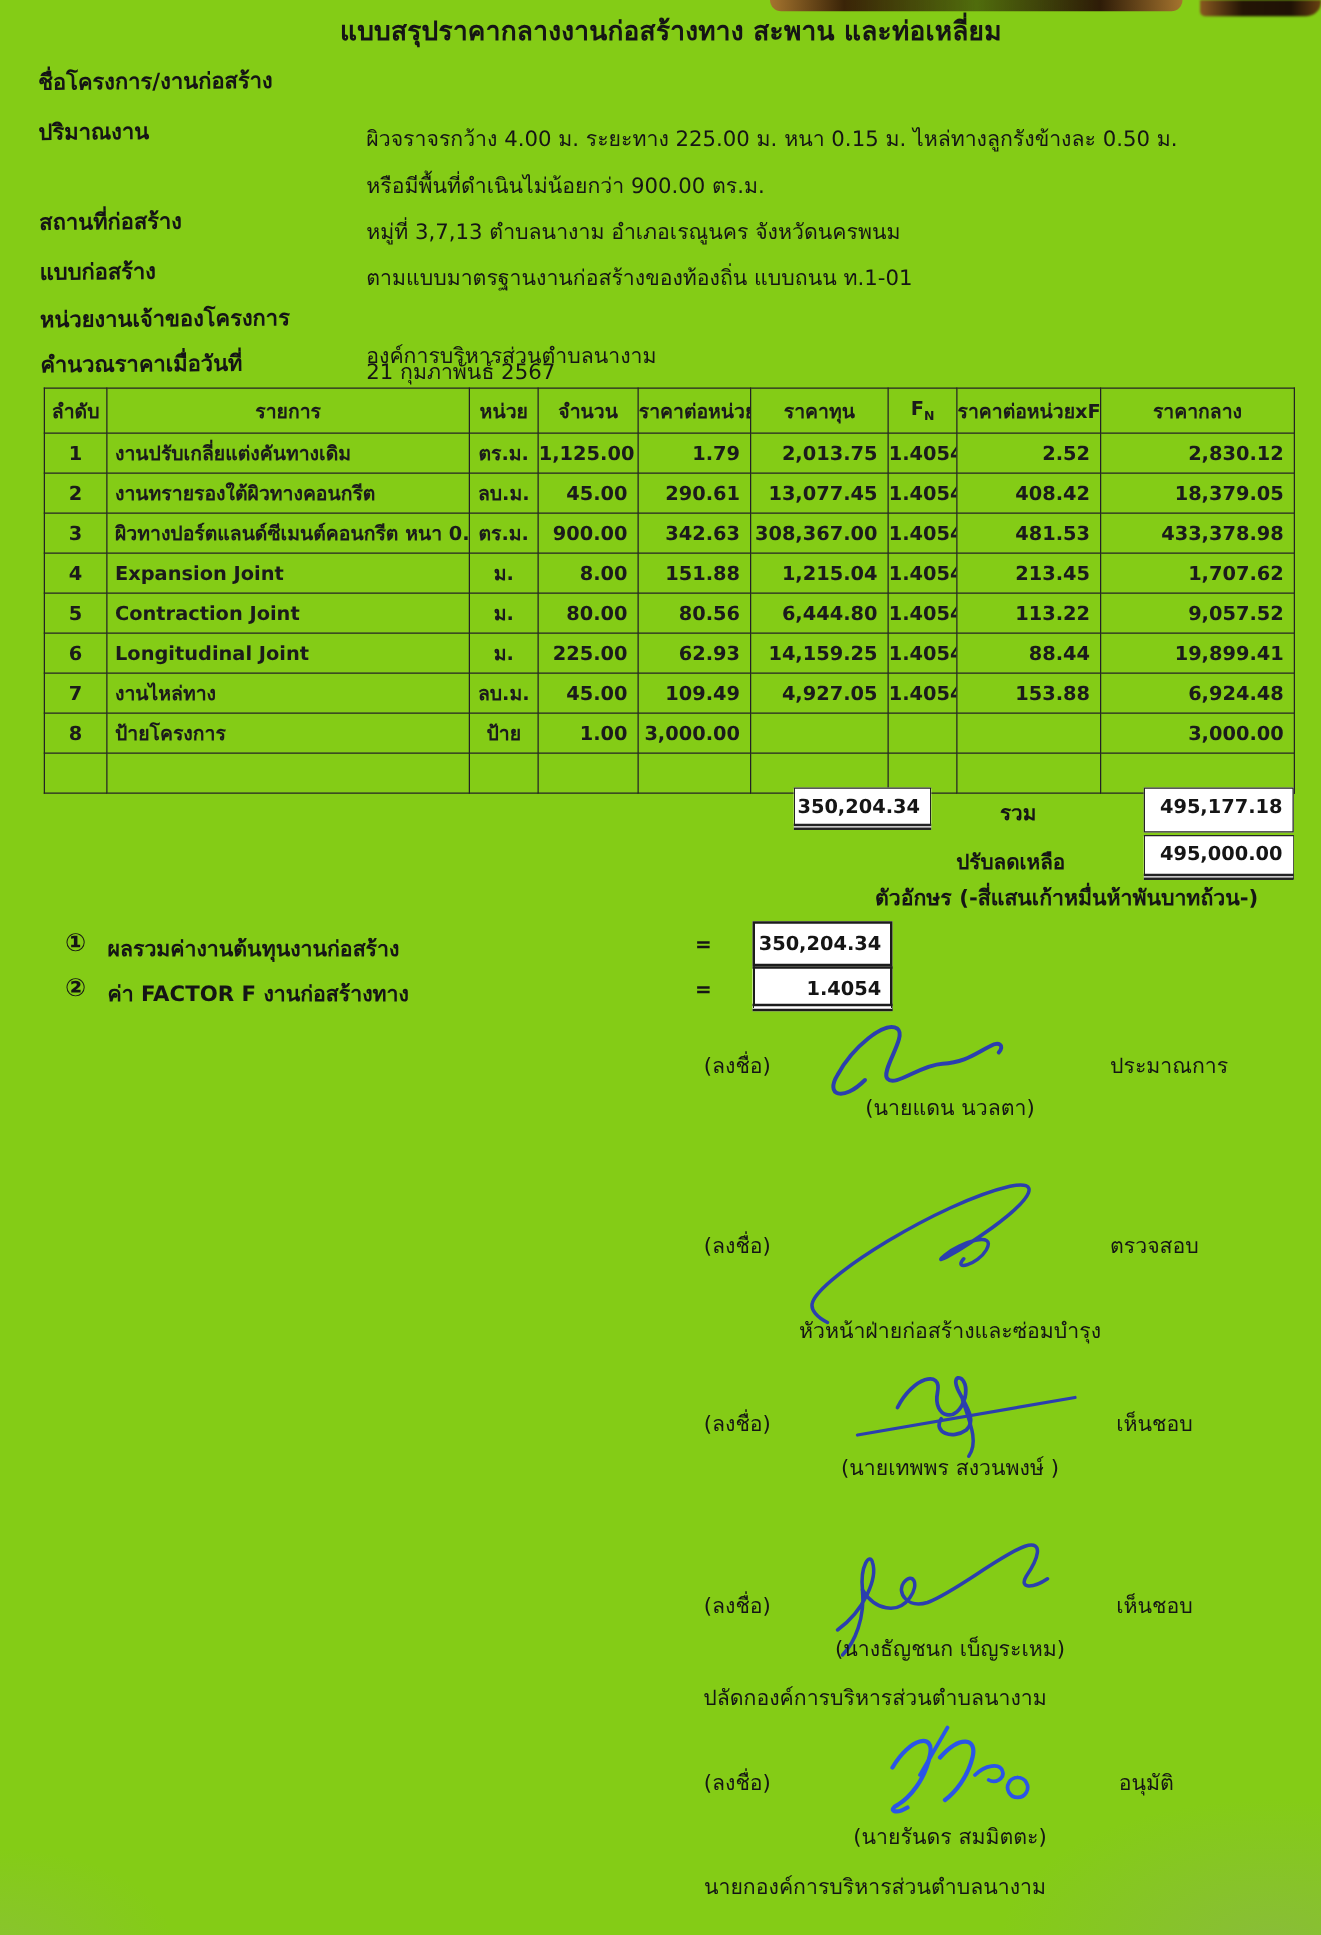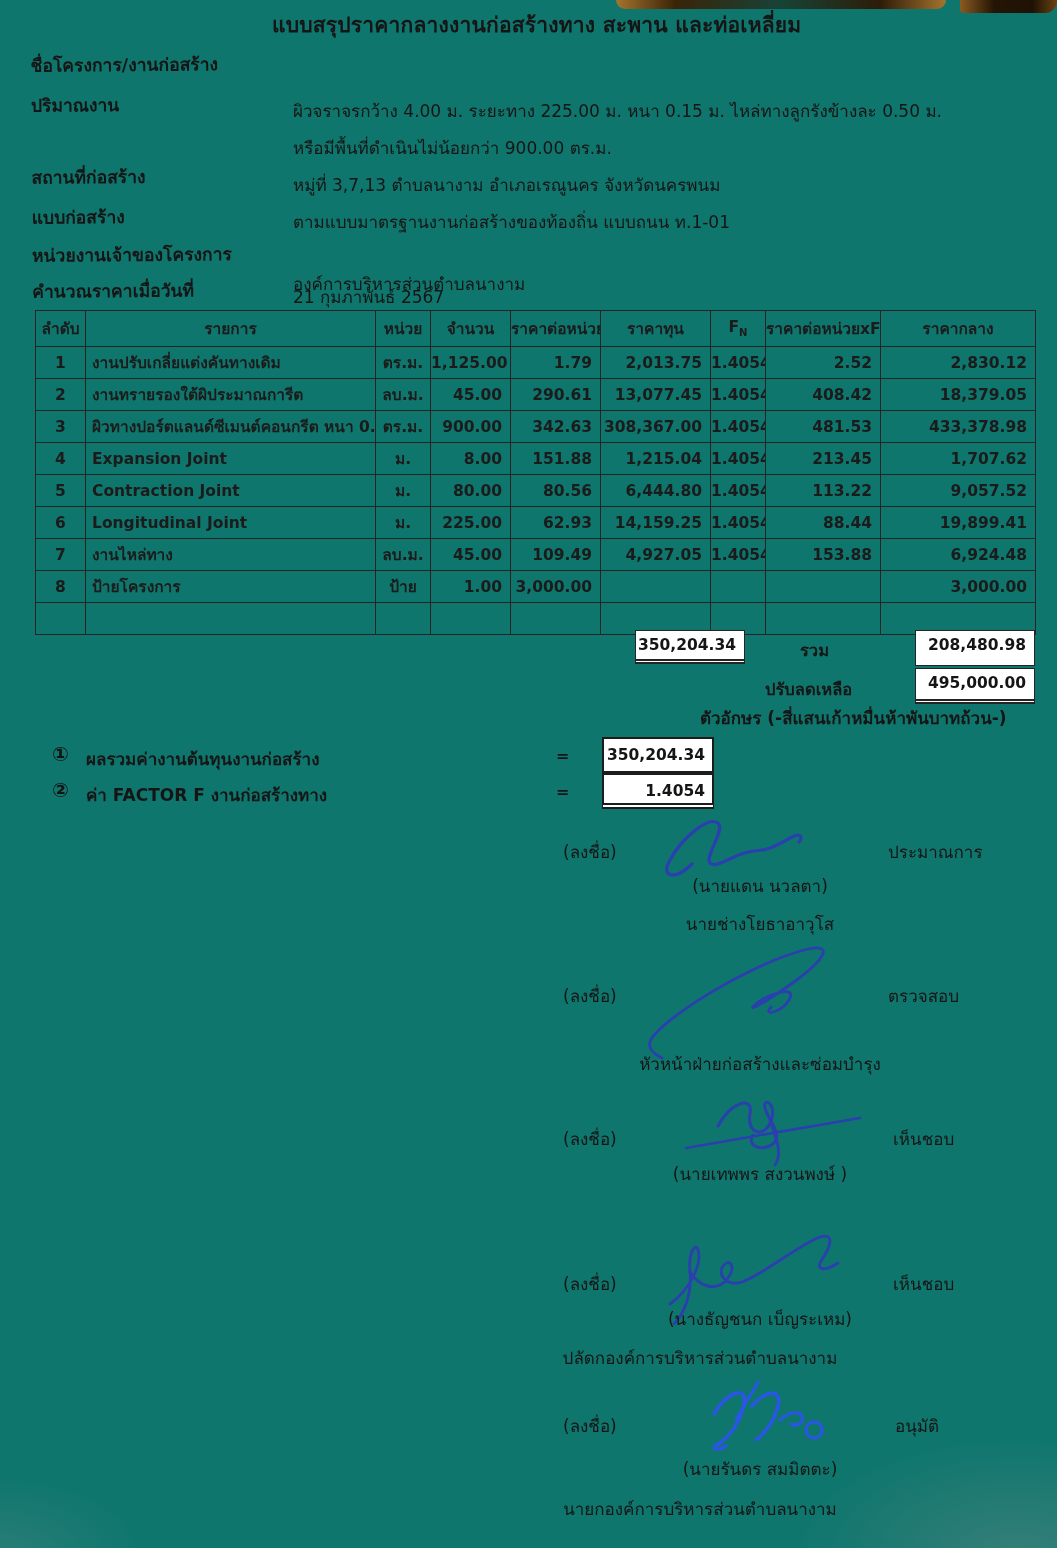--- a/index.html
+++ b/index.html
@@ -2,21 +2,21 @@
 <html><head>
 <meta charset="utf-8">
 <style>
   * { margin: 0; padding: 0; box-sizing: border-box; }
   html, body { background: #e8e8e8; }
   #page {
     position: relative;
     width: 1057px;
     height: 1548px;
     margin: 0 auto;
-    background: #0f766e;
+    background: #84cc16;
     overflow: hidden;
     font-family: "DejaVu Sans", "Liberation Sans", sans-serif;
     color: #151515;
   }
   .abs { position: absolute; }
 
   
   .band1 {
     position: absolute; top: 0; left: 616px; width: 330px; height: 9px;
     background: linear-gradient(90deg, #a5742e 0%, #3a2408 18%, #20130484 50%, #2e1c08 80%, #a5742e 100%);
@@ -149,21 +149,21 @@
           <td class="c2">ตร.ม.</td>
           <td class="c3">1,125.00</td>
           <td class="c4">1.79</td>
           <td class="c5">2,013.75</td>
           <td class="c6">1.4054</td>
           <td class="c7">2.52</td>
           <td class="c8">2,830.12</td>
         </tr>
         <tr>
           <td class="c0">2</td>
-          <td class="c1">งานทรายรองใต้ผิประมาณการีต</td>
+          <td class="c1">งานทรายรองใต้ผิวทางคอนกรีต</td>
           <td class="c2">ลบ.ม.</td>
           <td class="c3">45.00</td>
           <td class="c4">290.61</td>
           <td class="c5">13,077.45</td>
           <td class="c6">1.4054</td>
           <td class="c7">408.42</td>
           <td class="c8">18,379.05</td>
         </tr>
         <tr>
           <td class="c0">3</td>
@@ -240,42 +240,41 @@
           <td class="c5"></td>
           <td class="c6"></td>
           <td class="c7"></td>
           <td class="c8"></td>
         </tr>
       </tbody>
   </table>
 
   <div class="total-cell dbl" style="left:635px; top:630px; width:110px; height:34px;">350,204.34</div>
   <div class="total-label" style="left:800px; top:637px;">รวม</div>
-  <div class="total-cell" style="left:915px; top:630px; width:120px; height:36px;">208,480.98</div>
+  <div class="total-cell" style="left:915px; top:630px; width:120px; height:36px;">495,177.18</div>
   <div class="total-label" style="left:765px; top:676px;">ปรับลดเหลือ</div>
   <div class="total-cell dbl" style="left:915px; top:668px; width:120px; height:36px;">495,000.00</div>
   <div class="abs words" style="left:700px; top:704px;">ตัวอักษร (-สี่แสนเก้าหมื่นห้าพันบาทถ้วน-)</div>
 
   <div class="abs sum-circ" style="left:52px; top:742px;">①</div>
   <div class="abs sum-label" style="left:86px; top:745px;">ผลรวมค่างานต้นทุนงานก่อสร้าง</div>
   <div class="abs sum-eq" style="left:556px; top:746px;">=</div>
   <div class="sum-box" style="left:602px; top:737px;">350,204.34</div>
 
   <div class="abs sum-circ" style="left:52px; top:778px;">②</div>
   <div class="abs sum-label" style="left:86px; top:781px;">ค่า FACTOR   F งานก่อสร้างทาง</div>
   <div class="abs sum-eq" style="left:556px; top:782px;">=</div>
   <div class="sum-box dbl" style="left:602px; top:773px; border-bottom:6px double #1c1c1c;">1.4054</div>
 
   <div class="abs sig-prefix" style="left:563px; top:838px;">(ลงชื่อ)</div>
   <svg class="sig-svg" style="left:658px; top:810px;" width="175" height="72" viewBox="0 0 175 72">
     <path d="M34 54 C16 72 2 66 12 50 C24 28 50 6 60 13 C68 19 46 47 52 53 C58 60 78 42 96 41 C114 40 122 33 134 27 C141 23 146 26 141 32" stroke="#2b3fae" stroke-width="3.2"></path>
   </svg>
   <div class="abs sig-role" style="left:888px; top:838px;">ประมาณการ</div>
   <div class="sig-name" style="top:872px;">(นายแดน  นวลตา)</div>
-  <div class="sig-pos" style="top:910px;">นายช่างโยธาอาวุโส</div>
 
   <div class="abs sig-prefix" style="left:563px; top:982px;">(ลงชื่อ)</div>
   <svg class="sig-svg" style="left:632px; top:944px;" width="230" height="118" viewBox="0 0 230 118">
     <path d="M30 114 C22 110 16 104 18 98 C24 78 120 18 176 5 C200 0 196 13 162 38 C134 58 112 70 124 60 C136 50 166 40 157 56 C150 68 130 73 139 63" stroke="#2b3fae" stroke-width="2.8"></path>
   </svg>
   <div class="abs sig-role" style="left:888px; top:982px;">ตรวจสอบ</div>
   <div class="sig-pos" style="top:1050px;">หัวหน้าฝ่ายก่อสร้างและซ่อมบำรุง</div>
 
   <div class="abs sig-prefix" style="left:563px; top:1125px;">(ลงชื่อ)</div>
   <svg class="sig-svg" style="left:662px; top:1090px;" width="210" height="78" viewBox="0 0 210 78">

